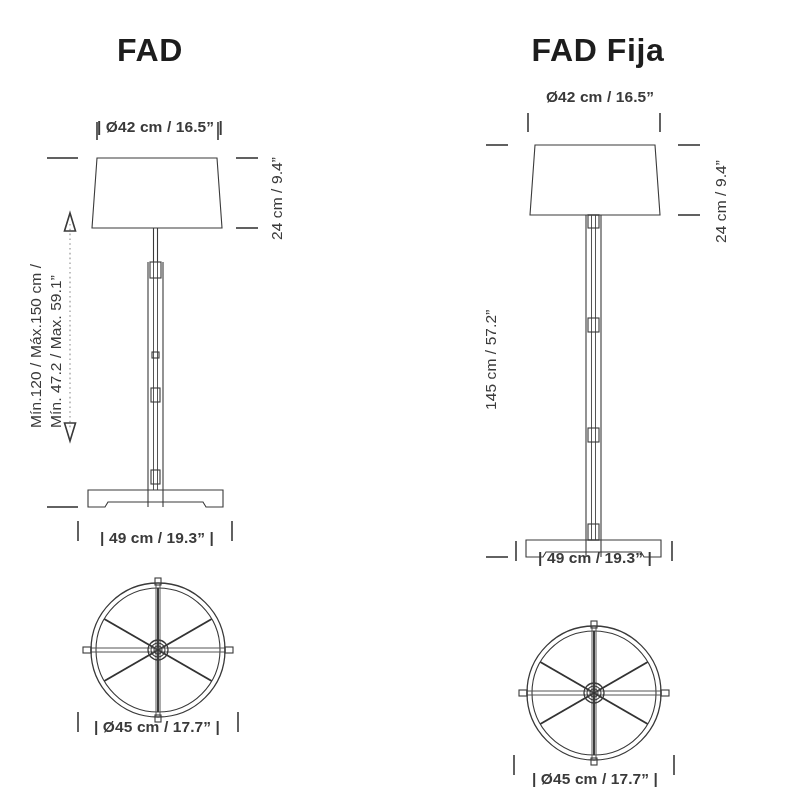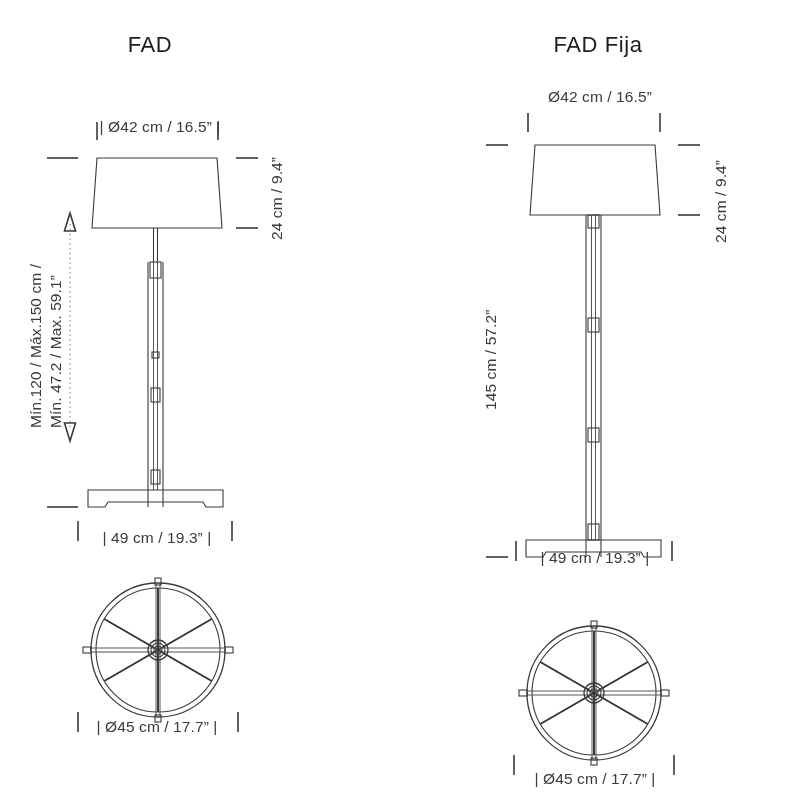--- a/index.html
+++ b/index.html
@@ -31,35 +31,35 @@
     left: 0;
     top: 0;
     width: 800px;
     height: 800px;
     pointer-events: none;
   }
 
   
   .title {
     position: absolute;
-    font-size: 22px;
-    font-weight: 400;
+    font-size: 32px;
+    font-weight: 700;
     letter-spacing: 0.6px;
     color: #1d1d1d;
     white-space: nowrap;
     text-align: center;
     line-height: 1;
   }
   .title-left  { left: 0;   top: 34px; width: 300px; }
   .title-right { left: 448px; top: 34px; width: 300px; }
 
   .dim {
     position: absolute;
     font-size: 15.5px;
-    font-weight: 400;
+    font-weight: 700;
     color: #3a3a3a;
     white-space: nowrap;
     line-height: 1.22;
     letter-spacing: 0.1px;
   }
 
   .dim-center { text-align: center; }
 
   
   .dim-vert {

